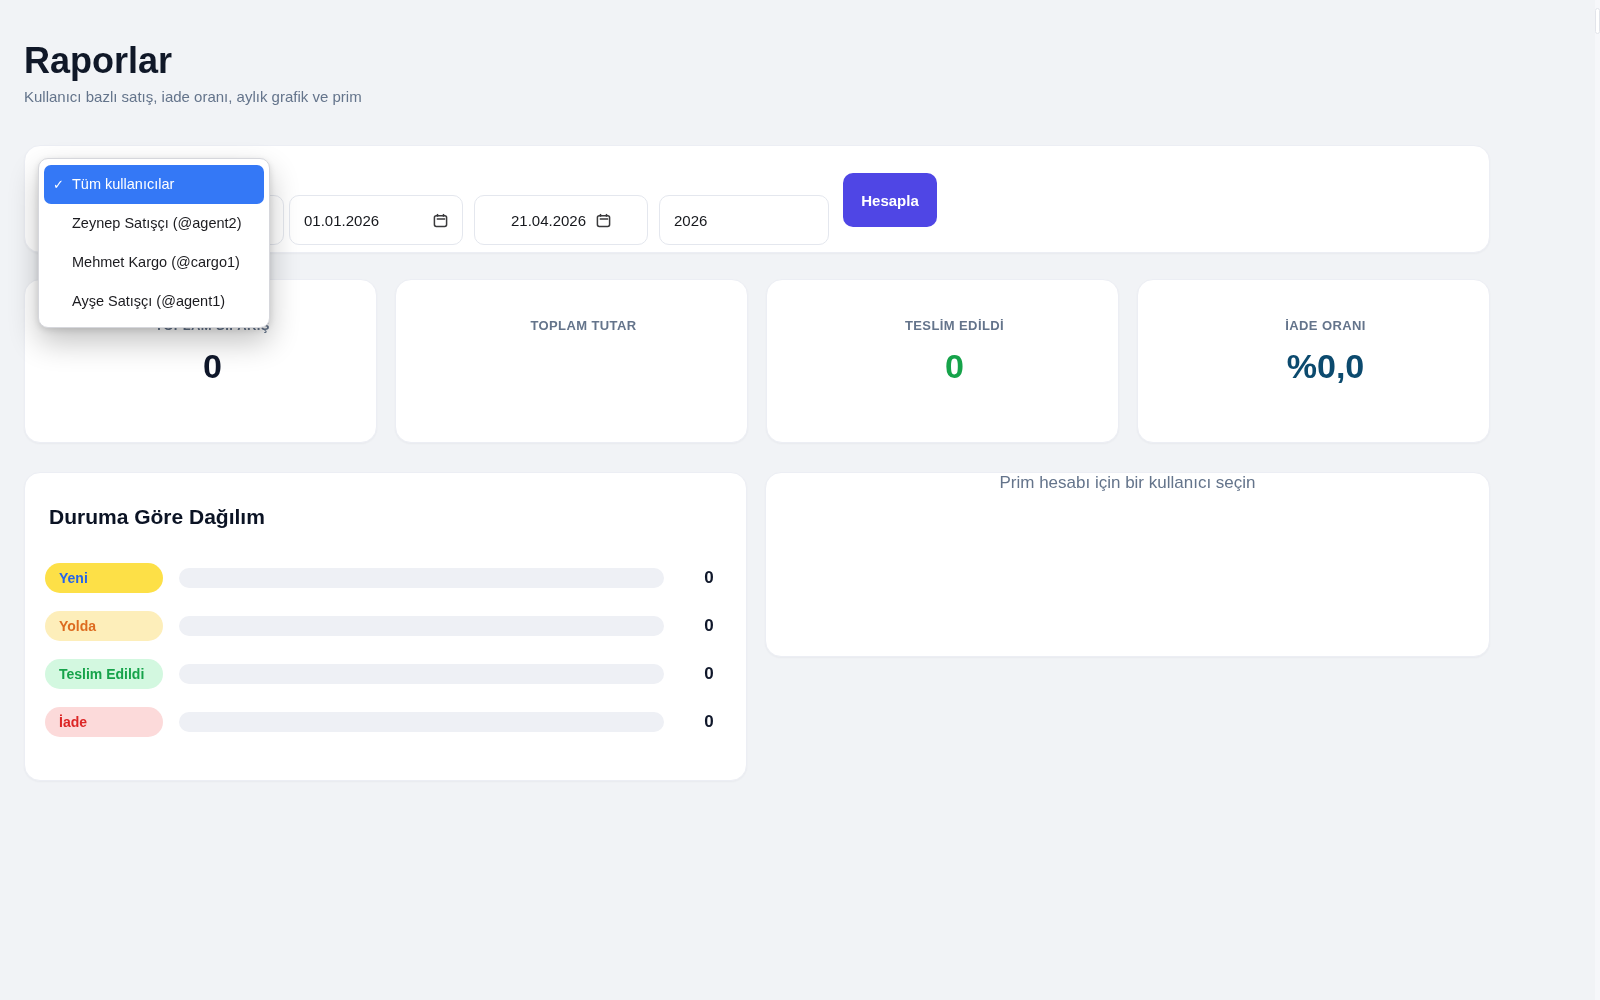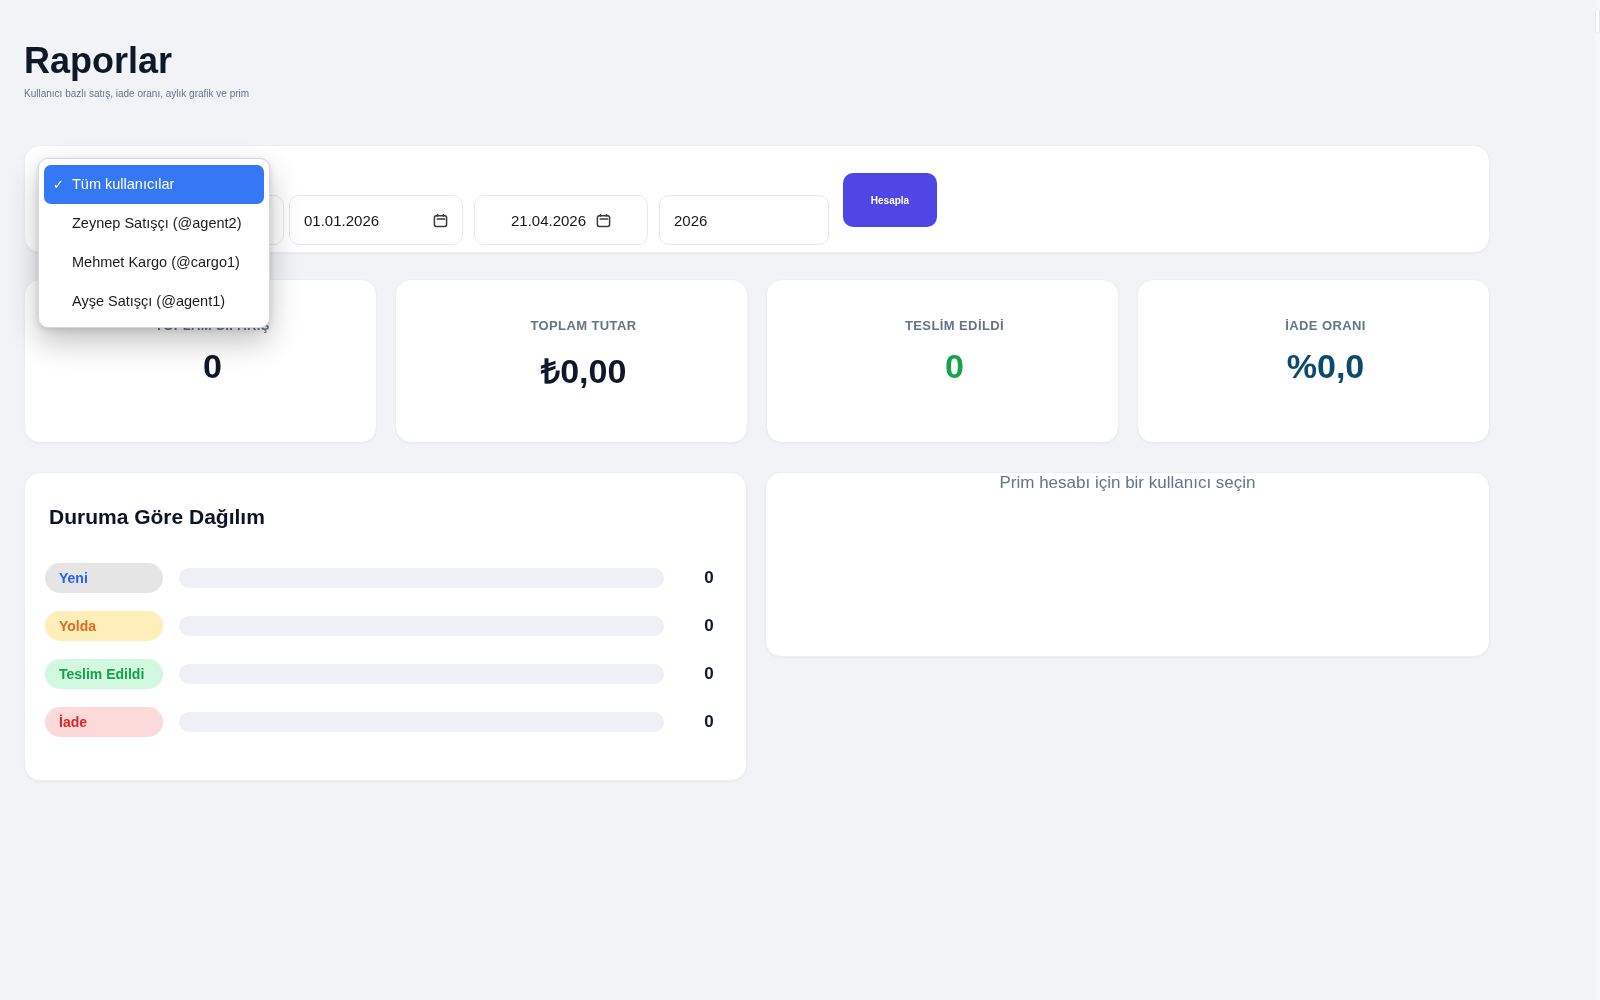--- a/index.html
+++ b/index.html
@@ -14,37 +14,37 @@
   .card{
     position:absolute;
     background:#fff;
     border:1px solid #eceef4;
     border-radius:16px;
     box-shadow:0 1px 2px rgba(15,23,42,.04);
     box-sizing:border-box;
   }
   
   .page-title{position:absolute;left:24px;top:40px;margin:0;font-size:36px;font-weight:700;color:#101828;}
-  .page-subtitle{position:absolute;left:24px;top:88px;margin:0;font-size:10px;color:#64748b;}
+  .page-subtitle{position:absolute;left:24px;top:88px;margin:0;font-size:15px;color:#64748b;}
   
   #filter-card{left:24px;top:145px;width:1466px;height:108px;}
   .input{
     position:absolute;top:29px;height:50px;
     background:#fff;border:1px solid #e4e7ee;border-radius:10px;
     display:flex;align-items:center;box-sizing:border-box;
     padding:0 14px;font-size:15px;color:#16181d;margin-top:20px;
   }
   #user-select{left:20px;width:239px;}
   #date-start{left:264px;width:174px;justify-content:space-between;}
   #date-end{left:449px;width:174px;justify-content:center;}
   #year-input{left:634px;width:170px;}
   #calc-btn{
     position:absolute;left:818px;top:27px;width:94px;height:54px;
     border:none;border-radius:10px;background:#4f46e5;color:#fff;
-    font-family:"Liberation Sans",sans-serif;font-size:10px;font-weight:600;cursor:pointer;
+    font-family:"Liberation Sans",sans-serif;font-size:15px;font-weight:600;cursor:pointer;
   }
   .cal-icon{width:15px;height:15px;flex:0 0 auto;margin-left:10px;}
   
   #user-dropdown{
     position:absolute;left:38px;top:158px;width:232px;z-index:20;
     background:#fff;border:1px solid #d6d7dc;border-radius:10px;
     box-shadow:0 14px 30px rgba(0,0,0,.24), 0 2px 6px rgba(0,0,0,.12);
     padding:6px 5px;box-sizing:border-box;
   }
   .popup-item{
@@ -128,36 +128,35 @@
     <span>Ayşe Satışçı (@agent1)</span>
   </div>
 </div>
 
 <div class="card stat-card" id="stat-0">
   <div class="stat-label">TOPLAM SİPARİŞ</div>
   <div class="stat-value" style="color: rgb(15, 23, 42);">0</div>
 </div>
 <div class="card stat-card" id="stat-1">
   <div class="stat-label">TOPLAM TUTAR</div>
-  <div class="stat-value" style="color: rgb(15, 23, 42);">₺0,00</div>
 </div>
 <div class="card stat-card" id="stat-2">
   <div class="stat-label">TESLİM EDİLDİ</div>
   <div class="stat-value" style="color: rgb(22, 163, 74);">0</div>
 </div>
 <div class="card stat-card" id="stat-3">
   <div class="stat-label">İADE ORANI</div>
   <div class="stat-value" style="color: #0c4a6e;">%0,0</div>
 </div>
 
 <div class="card" id="status-card">
   <div class="panel-title">Duruma Göre Dağılım</div>
   <div id="status-rows">
     <div class="status-row">
-      <span class="badge" style="background: #e5e5e5; color: rgb(37, 99, 235);">Yeni</span>
+      <span class="badge" style="background: #fde047; color: rgb(37, 99, 235);">Yeni</span>
       <div class="track">
           <div class="track-fill" style="width: 0%;"></div>
         </div>
       <span class="row-value">0</span>
     </div>
     <div class="status-row">
       <span class="badge" style="background: rgb(253, 238, 186); color: rgb(221, 107, 32);">Yolda</span>
       <div class="track">
           <div class="track-fill" style="width: 0%;"></div>
         </div>

